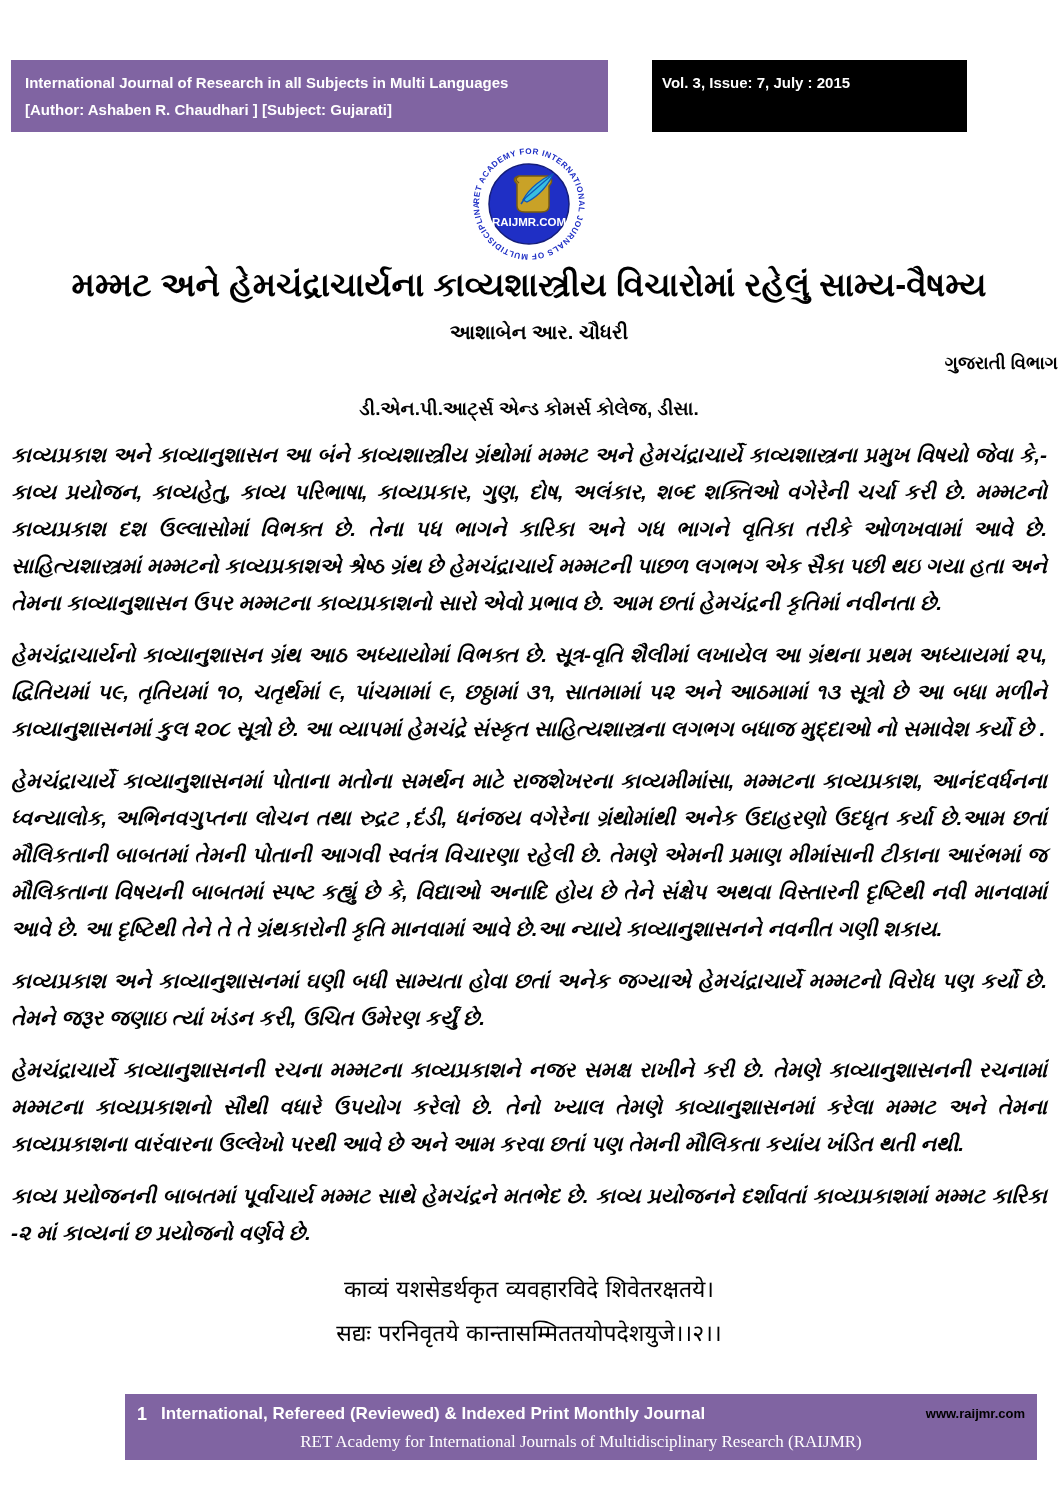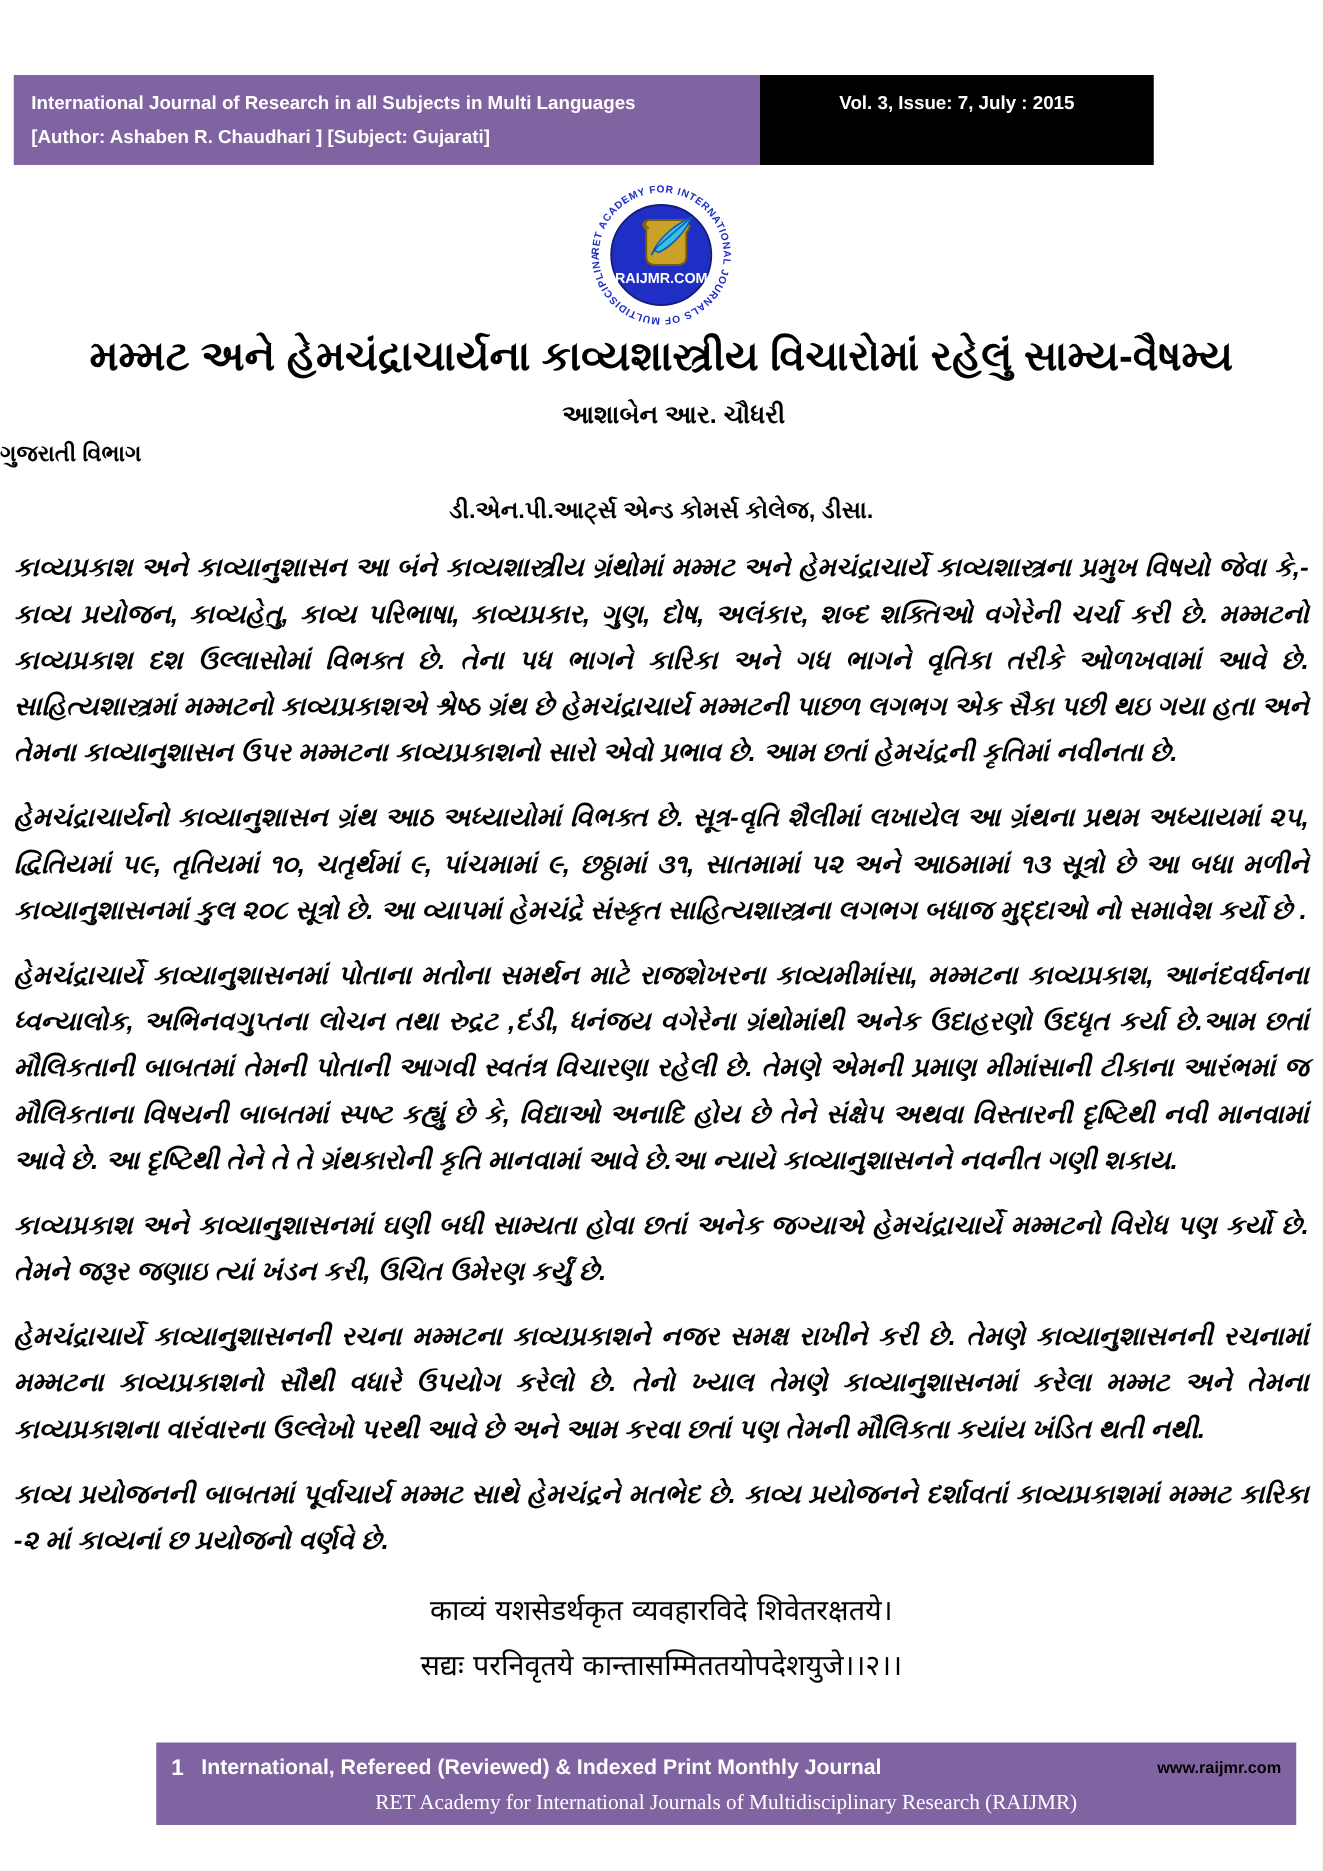--- a/index.html
+++ b/index.html
@@ -1,46 +1,46 @@
 <!DOCTYPE html>
 <html><head>
 <meta charset="utf-8">
 <style>
   * { margin:0; padding:0; box-sizing:border-box; }
   body { background:#e8e8e8; font-family:"Liberation Sans","DejaVu Sans",sans-serif; }
   .page {
     width:1058px; height:1497px; margin:0 auto; background:#ffffff;
     position:relative; overflow:hidden; color:#000;
   }
-  .content-col { width:1036px; margin:16px auto; }
+  .content-col { width:1036px; margin:16px auto;gap:44px; }
 
   
   .header { display:flex; margin-top:60px; }
   .header-left {
     background:#8064A2; color:#ffffff; width:597px;
     padding:9px 14px; display:flex; flex-direction:column; justify-content:space-between;
   }
   .header-right {
     background:#000000; color:#ffffff; width:315px;
-    padding:9px 10px; display:flex; flex-direction:column; justify-content:space-between;
+    padding:9px 10px; display:flex; flex-direction:row; justify-content:space-between;
     text-align:center;
   }
   .header-line { font-size:15px; font-weight:bold; line-height:27px; white-space:nowrap; }
 
   
   .logo-wrap { text-align:center; margin-top:6px; height:112px; }
   .logo-wrap svg { display:inline-block; }
 
   
   .article-title {
     text-align:center; font-weight:bold; font-size:33px; margin-top:6px;
     letter-spacing:0px;
   }
   .byline { text-align:center; font-weight:bold; font-size:20px; margin-top:12px;padding-left:20px; }
-  .dept    { text-align:left; font-weight:bold; font-size:18px; margin-top:9px; }
+  .dept    { text-align:right; font-weight:bold; font-size:18px; margin-top:9px; }
   .college { text-align:center; font-weight:bold; font-size:19px; margin-top:24px; }
 
   
   .body-text { margin-top:16px;font-style:italic; }
   .body-text p {
     font-size:21px; font-weight:bold; line-height:37px;
     text-align:justify; margin-bottom:15px;
   }
 
   

